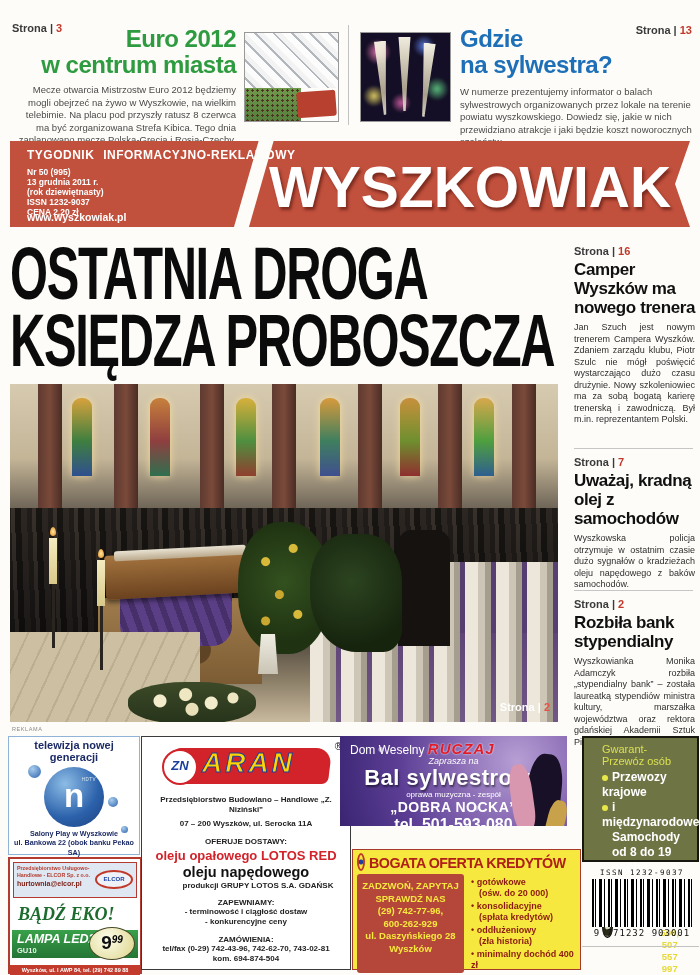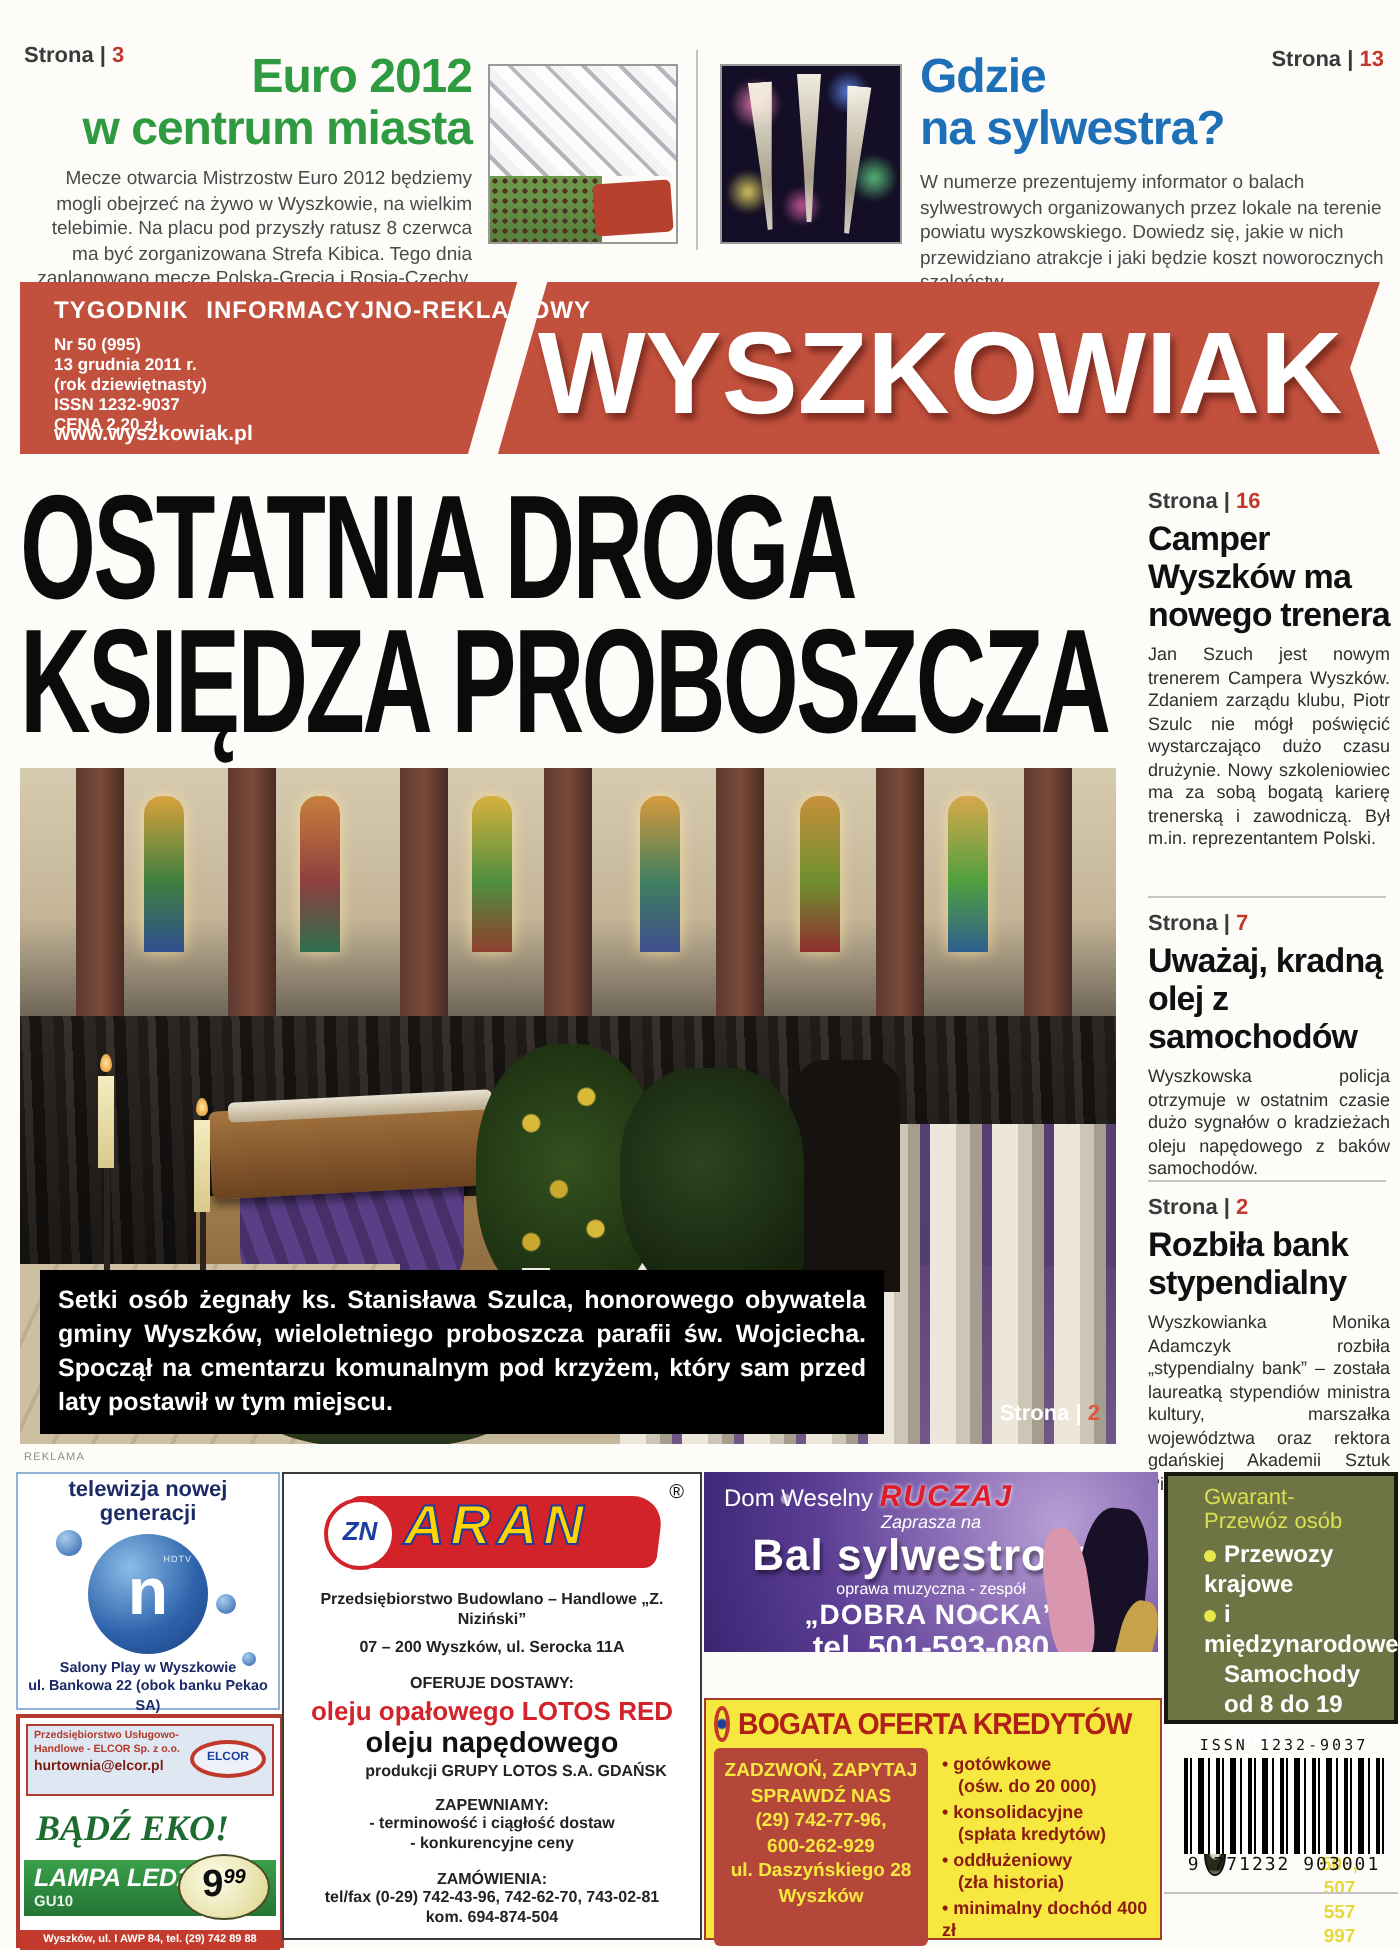--- a/index.html
+++ b/index.html
@@ -122,21 +122,21 @@
   .zn-circ{position:absolute;left:10px;top:4px;width:32px;height:32px;background:#fff;border:2px solid #d2232a;border-radius:50%;
     color:#1a3f9e;font-weight:700;font-style:italic;font-size:13px;line-height:30px;}
   .aran-reg{position:absolute;right:-2px;top:-4px;font-size:10px;color:#111;}
   #ad-aran .co{font-size:8px;font-weight:700;color:#222;line-height:10px;margin-top:4px;}
   #ad-aran .sec{font-size:8px;font-weight:700;color:#222;margin-top:8px;}
   #ad-aran .of1{font-size:13px;font-weight:700;color:#d2232a;margin-top:2px;}
   #ad-aran .of2{font-size:14.5px;font-weight:700;color:#111;margin-top:1px;}
   #ad-aran .sub{font-size:8px;font-weight:700;color:#222;margin-top:1px;margin-left:24px;}
   #ad-aran .li{font-size:8px;font-weight:700;color:#222;line-height:10px;}
   
-  #ad-ruczaj{left:352px;top:736px;width:227px;height:90px;overflow:hidden;color:#fff;
+  #ad-ruczaj{left:340px;top:736px;width:227px;height:90px;overflow:hidden;color:#fff;
     background:radial-gradient(circle at 18% 15%,rgba(255,255,255,.5) 0 2px,transparent 3px),
                radial-gradient(circle at 60% 80%,rgba(255,255,255,.4) 0 2px,transparent 3px),
                radial-gradient(circle at 78% 28%,#b79fd4 0%,#8a6cb5 32%,#5d3f96 62%,#3a2572 100%);}
   #ad-ruczaj .r1{margin:4px 0 0 10px;font-size:12px;}
   #ad-ruczaj .r1 .brand{color:#e01c2a;font-style:italic;font-weight:700;font-size:15px;letter-spacing:1px;text-shadow:0 0 2px #fff;}
   #ad-ruczaj .r2{text-align:center;font-style:italic;font-size:9px;margin-top:-1px;}
   #ad-ruczaj .r3{text-align:center;font-weight:700;font-size:22px;line-height:23px;letter-spacing:.5px;text-shadow:1px 2px 2px rgba(0,0,0,.5);}
   #ad-ruczaj .r4{text-align:center;font-size:8px;margin-top:1px;}
   #ad-ruczaj .r5{text-align:center;font-weight:700;font-size:14px;letter-spacing:.5px;}
   #ad-ruczaj .r6{text-align:center;font-weight:700;font-size:16px;margin-top:1px;}
@@ -264,21 +264,20 @@
     <div class="spruce"></div>
     <div class="floor"></div>
     <div class="cstand" style="left:42px;top:200px;"></div>
     <div class="candle" style="left:39px;top:154px;"></div>
     <div class="flame" style="left:40px;top:143px;"></div>
     <div class="cstand" style="left:90px;top:222px;"></div>
     <div class="candle" style="left:87px;top:176px;"></div>
     <div class="flame" style="left:88px;top:165px;"></div>
     <div class="vase"></div>
     <div class="flowers"></div>
-    <div id="caption">Setki osób żegnały ks. Stanisława Szulca, honorowego obywatela gminy Wyszków, wieloletniego proboszcza parafii św. Wojciecha. Spoczął na cmentarzu komunalnym pod krzyżem, który sam przed laty postawił w tym miejscu.</div>
     <div id="photo-pageref">
       <span>Strona |</span>
       <span class="num">2</span>
     </div>
   </div>
 
   <div class="sb-item" style="top:245px;">
     <div class="strona">
       <span>Strona |</span>
       <span class="num">16</span>

